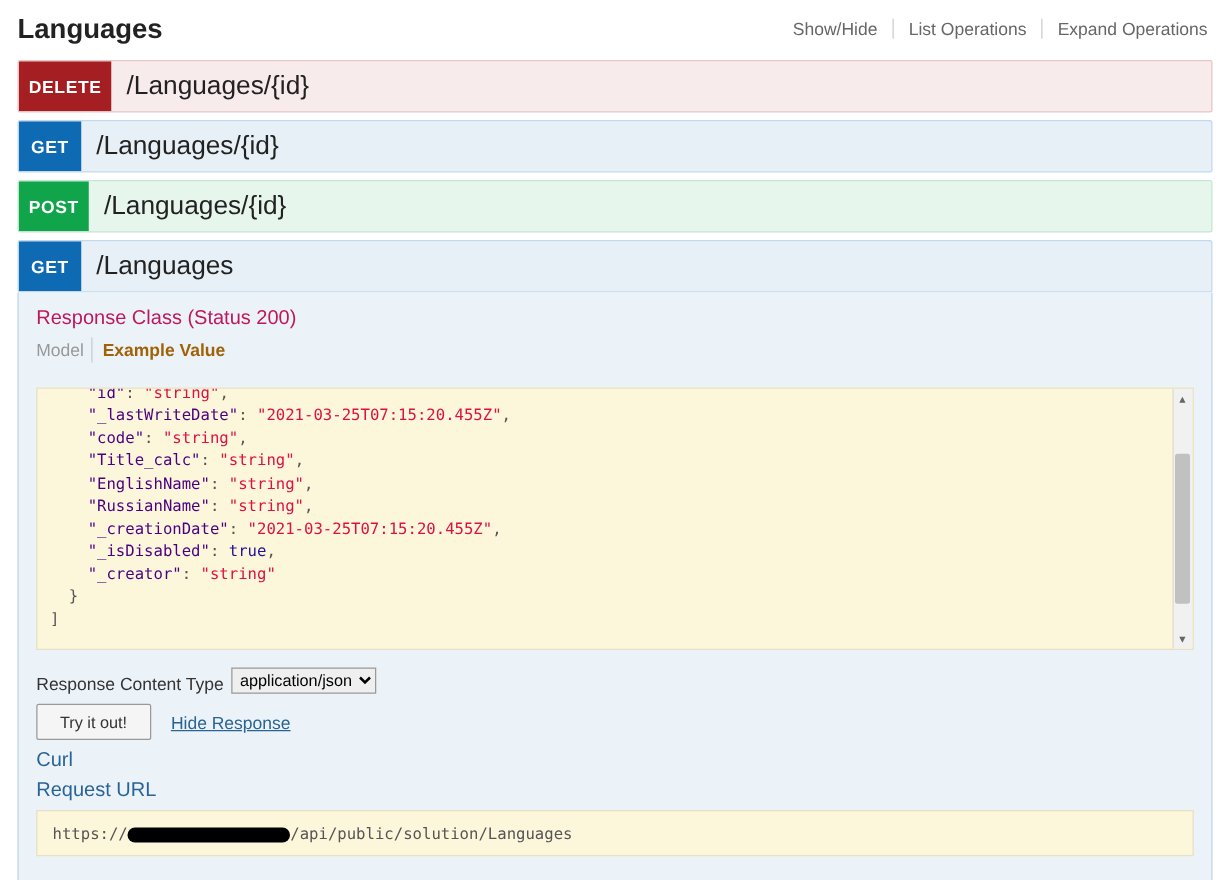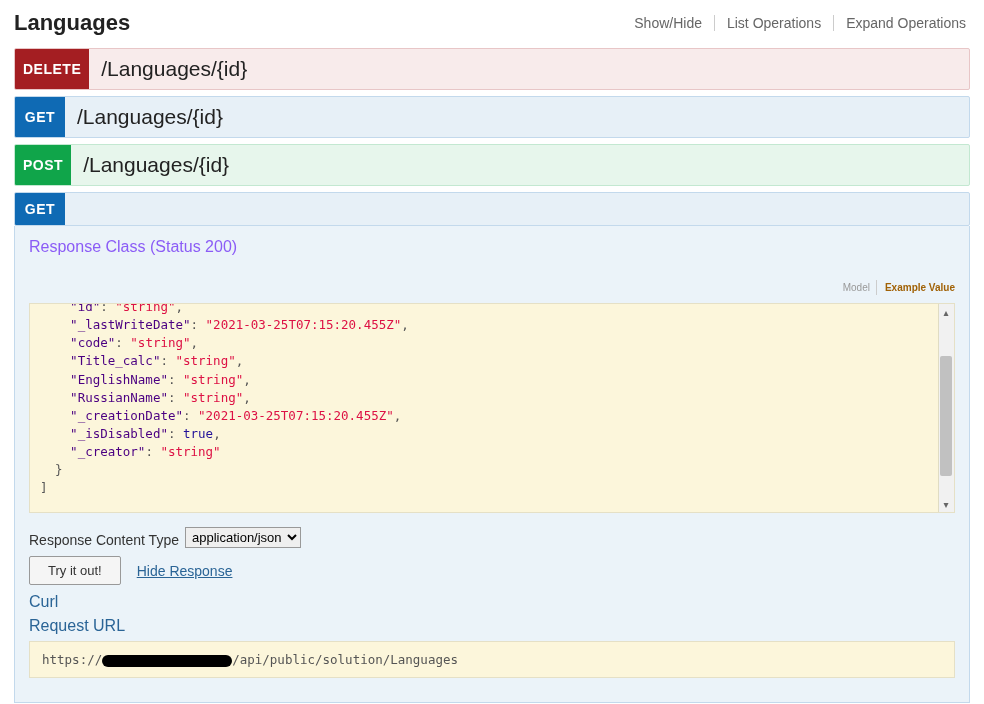--- a/index.html
+++ b/index.html
@@ -15,22 +15,22 @@
   .op-get-row    { background: #e7f0f7; border-color: #c3d9ec; }
   .op-post-row   { background: #e7f6ec; border-color: #c3e8d1; }
 
   .http-badge { min-width: 50px; display: flex; align-items: center; justify-content: center; color: #fff; font-size: 14px; font-weight: bold; padding: 8px 8px; letter-spacing: 0.5px; }
   .http-delete { background: #a41e22; }
   .http-get    { background: #0f6ab4; }
   .http-post   { background: #10a54a; }
   .op-path { padding: 8px 12px; font-size: 21px; color: #222; font-weight: 500; }
 
   .op-body { background: #ebf3f9; border: 1px solid #c3d9ec; border-top: none; padding: 12px 14px 14px 14px; margin-top: -6px; }
-  .resp-class { color: #8b5cf6; font-size: 16px; margin-bottom: 24px; }
-  .tabs { display: flex; margin-bottom: 8px; font-size: 10px; justify-content: flex-end; }
+  .resp-class { color: #be185d; font-size: 16px; margin-bottom: 6px; }
+  .tabs { display: flex; margin-bottom: 20px; font-size: 14px; }
   .tab-model { color: #999; padding: 2px 6px 2px 0; cursor: pointer; border-right: 1px solid #ccc; margin-right: 8px; }
   .tab-example { color: #a16207; padding: 2px 0; cursor: pointer; font-weight: bold; }
 
   .json-panel { position: relative; background: #fcf6db; border: 1px solid #e5e0c6; padding: 4px 10px 10px 10px; height: 210px; overflow: hidden; margin-bottom: 14px; }
   .json-pre { margin: 0; font-family: Consolas, Menlo, monospace; font-size: 12.5px; line-height: 1.45; white-space: pre; color: #555; }
   .jk { color: #4b0082; }  
   .js { color: #d14; }     
   .jb { color: #219; }     
   .scrolltrack { position: absolute; right: 0; top: 0; bottom: 0; width: 16px; background: #f1f1f1; border-left: 1px solid #e0dcc3; }
   .scrollthumb { position: absolute; right: 2px; width: 12px; background: #c1c1c1; border-radius: 2px; }
@@ -71,20 +71,21 @@
     <div class="op-row op-get-row">
       <div class="http-badge http-get">GET</div>
       <div class="op-path">/Languages/{id}</div>
     </div>
     <div class="op-row op-post-row">
       <div class="http-badge http-post">POST</div>
       <div class="op-path">/Languages/{id}</div>
     </div>
     <div class="op-row op-get-row">
       <div class="http-badge http-get">GET</div>
+      <div class="op-path">/Languages</div>
     </div>
   </div>
 
 <div class="op-body">
   <div class="resp-class">Response Class (Status 200)</div>
   <div class="tabs">
     <span class="tab-model">Model</span>
     <span class="tab-example">Example Value</span>
   </div>
 

